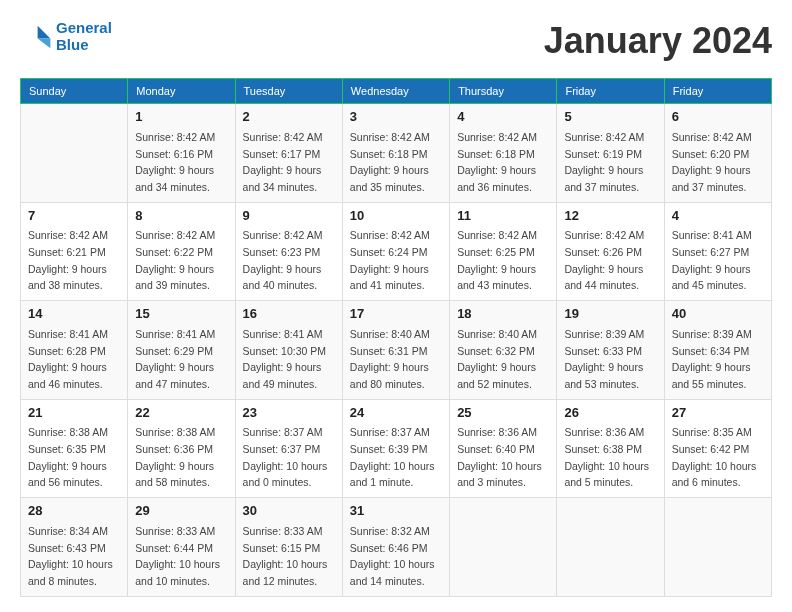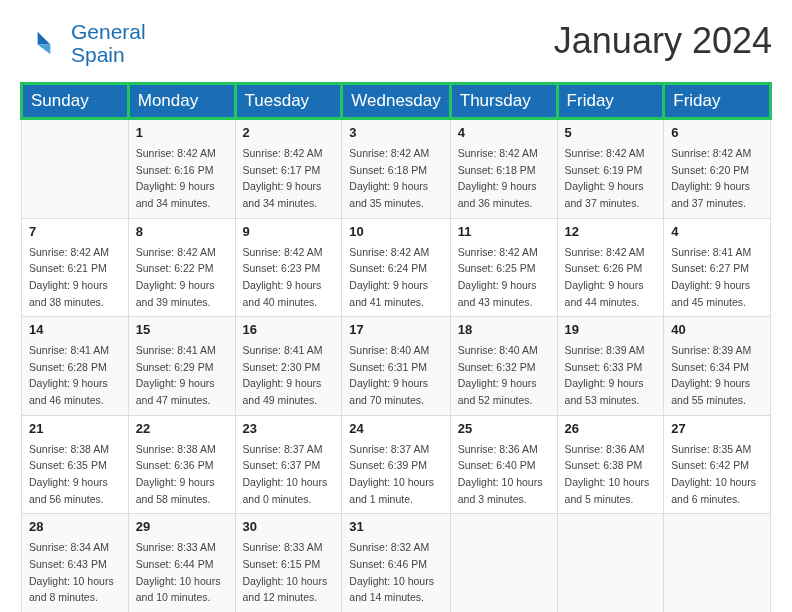--- a/index.html
+++ b/index.html
@@ -15,58 +15,57 @@
       justify-content: space-between;
       align-items: flex-start;
       margin-bottom: 16px;
     }
     .logo {
       display: flex;
       align-items: center;
       gap: 4px;
     }
     .logo-text {
-      font-size: 21px;
-      font-weight: normal;
+      font-size: 15px;
+      font-weight: bold;
       color: #333;
       line-height: 1.1;
-      margin-left: 15px;
     }
     .logo-text span {
       color: #1a6eb5;
     }
     .logo-icon {
       width: 32px;
       height: 32px;
     }
     .title-section {
       text-align: right;
     }
     .month-title {
       font-size: 36px;
-      font-weight: 400;
+      font-weight: 700;
       color: #333;
     }
     .subtitle {
       font-size: 15px;
       color: #555;
     }
     table {
       width: 100%;
       border-collapse: collapse;
       font-size: 11.5px;
     }
     thead tr th {
       background: #1a6eb5;
       color: #fff;
       text-align: left;
       padding: 6px 8px;
-      font-size: 17px;
+      font-size: 11px;
       font-weight: normal;
-      border: 3px solid #22c55e;
+      border: 1px solid #22c55e;
     }
     tbody tr td {
       vertical-align: top;
       padding: 4px 7px 6px 7px;
       border: 1px solid #ddd;
       min-height: 70px;
       width: 14.28%;
       color: #333;
       line-height: 1.45;
     }
@@ -92,21 +91,21 @@
 <body>
 
 <div class="header">
   <div class="logo">
     <svg class="logo-icon" viewBox="0 0 40 40">
       <polygon points="22,6 38,22 22,22" fill="#1a6eb5"></polygon>
       <polygon points="22,22 38,22 38,34" fill="#4a9fd4"></polygon>
     </svg>
     <div class="logo-text">
       <div><span>General</span></div>
-      <div><span>Spain</span></div>
+      <div><span>Blue</span></div>
     </div>
   </div>
   <div class="title-section">
     <div class="month-title">January 2024</div>
   </div>
 </div>
 
 <table>
   <thead>
     <tr id="header-row">
@@ -134,22 +133,22 @@
         <td><span class="day-num">8</span><span class="day-detail">Sunrise: 8:42 AM</span><br><span class="day-detail">Sunset: 6:22 PM</span><br><span class="day-detail">Daylight: 9 hours and 39 minutes.</span></td>
         <td><span class="day-num">9</span><span class="day-detail">Sunrise: 8:42 AM</span><br><span class="day-detail">Sunset: 6:23 PM</span><br><span class="day-detail">Daylight: 9 hours and 40 minutes.</span></td>
         <td><span class="day-num">10</span><span class="day-detail">Sunrise: 8:42 AM</span><br><span class="day-detail">Sunset: 6:24 PM</span><br><span class="day-detail">Daylight: 9 hours and 41 minutes.</span></td>
         <td><span class="day-num">11</span><span class="day-detail">Sunrise: 8:42 AM</span><br><span class="day-detail">Sunset: 6:25 PM</span><br><span class="day-detail">Daylight: 9 hours and 43 minutes.</span></td>
         <td><span class="day-num">12</span><span class="day-detail">Sunrise: 8:42 AM</span><br><span class="day-detail">Sunset: 6:26 PM</span><br><span class="day-detail">Daylight: 9 hours and 44 minutes.</span></td>
         <td><span class="day-num">4</span><span class="day-detail">Sunrise: 8:41 AM</span><br><span class="day-detail">Sunset: 6:27 PM</span><br><span class="day-detail">Daylight: 9 hours and 45 minutes.</span></td>
       </tr>
       <tr>
         <td><span class="day-num">14</span><span class="day-detail">Sunrise: 8:41 AM</span><br><span class="day-detail">Sunset: 6:28 PM</span><br><span class="day-detail">Daylight: 9 hours and 46 minutes.</span></td>
         <td><span class="day-num">15</span><span class="day-detail">Sunrise: 8:41 AM</span><br><span class="day-detail">Sunset: 6:29 PM</span><br><span class="day-detail">Daylight: 9 hours and 47 minutes.</span></td>
-        <td><span class="day-num">16</span><span class="day-detail">Sunrise: 8:41 AM</span><br><span class="day-detail">Sunset: 2:30 PM</span><br><span class="day-detail">Daylight: 9 hours and 49 minutes.</span></td>
-        <td><span class="day-num">17</span><span class="day-detail">Sunrise: 8:40 AM</span><br><span class="day-detail">Sunset: 6:31 PM</span><br><span class="day-detail">Daylight: 9 hours and 70 minutes.</span></td>
+        <td><span class="day-num">16</span><span class="day-detail">Sunrise: 8:41 AM</span><br><span class="day-detail">Sunset: 10:30 PM</span><br><span class="day-detail">Daylight: 9 hours and 49 minutes.</span></td>
+        <td><span class="day-num">17</span><span class="day-detail">Sunrise: 8:40 AM</span><br><span class="day-detail">Sunset: 6:31 PM</span><br><span class="day-detail">Daylight: 9 hours and 80 minutes.</span></td>
         <td><span class="day-num">18</span><span class="day-detail">Sunrise: 8:40 AM</span><br><span class="day-detail">Sunset: 6:32 PM</span><br><span class="day-detail">Daylight: 9 hours and 52 minutes.</span></td>
         <td><span class="day-num">19</span><span class="day-detail">Sunrise: 8:39 AM</span><br><span class="day-detail">Sunset: 6:33 PM</span><br><span class="day-detail">Daylight: 9 hours and 53 minutes.</span></td>
         <td><span class="day-num">40</span><span class="day-detail">Sunrise: 8:39 AM</span><br><span class="day-detail">Sunset: 6:34 PM</span><br><span class="day-detail">Daylight: 9 hours and 55 minutes.</span></td>
       </tr>
       <tr>
         <td><span class="day-num">21</span><span class="day-detail">Sunrise: 8:38 AM</span><br><span class="day-detail">Sunset: 6:35 PM</span><br><span class="day-detail">Daylight: 9 hours and 56 minutes.</span></td>
         <td><span class="day-num">22</span><span class="day-detail">Sunrise: 8:38 AM</span><br><span class="day-detail">Sunset: 6:36 PM</span><br><span class="day-detail">Daylight: 9 hours and 58 minutes.</span></td>
         <td><span class="day-num">23</span><span class="day-detail">Sunrise: 8:37 AM</span><br><span class="day-detail">Sunset: 6:37 PM</span><br><span class="day-detail">Daylight: 10 hours and 0 minutes.</span></td>
         <td><span class="day-num">24</span><span class="day-detail">Sunrise: 8:37 AM</span><br><span class="day-detail">Sunset: 6:39 PM</span><br><span class="day-detail">Daylight: 10 hours and 1 minute.</span></td>
         <td><span class="day-num">25</span><span class="day-detail">Sunrise: 8:36 AM</span><br><span class="day-detail">Sunset: 6:40 PM</span><br><span class="day-detail">Daylight: 10 hours and 3 minutes.</span></td>

